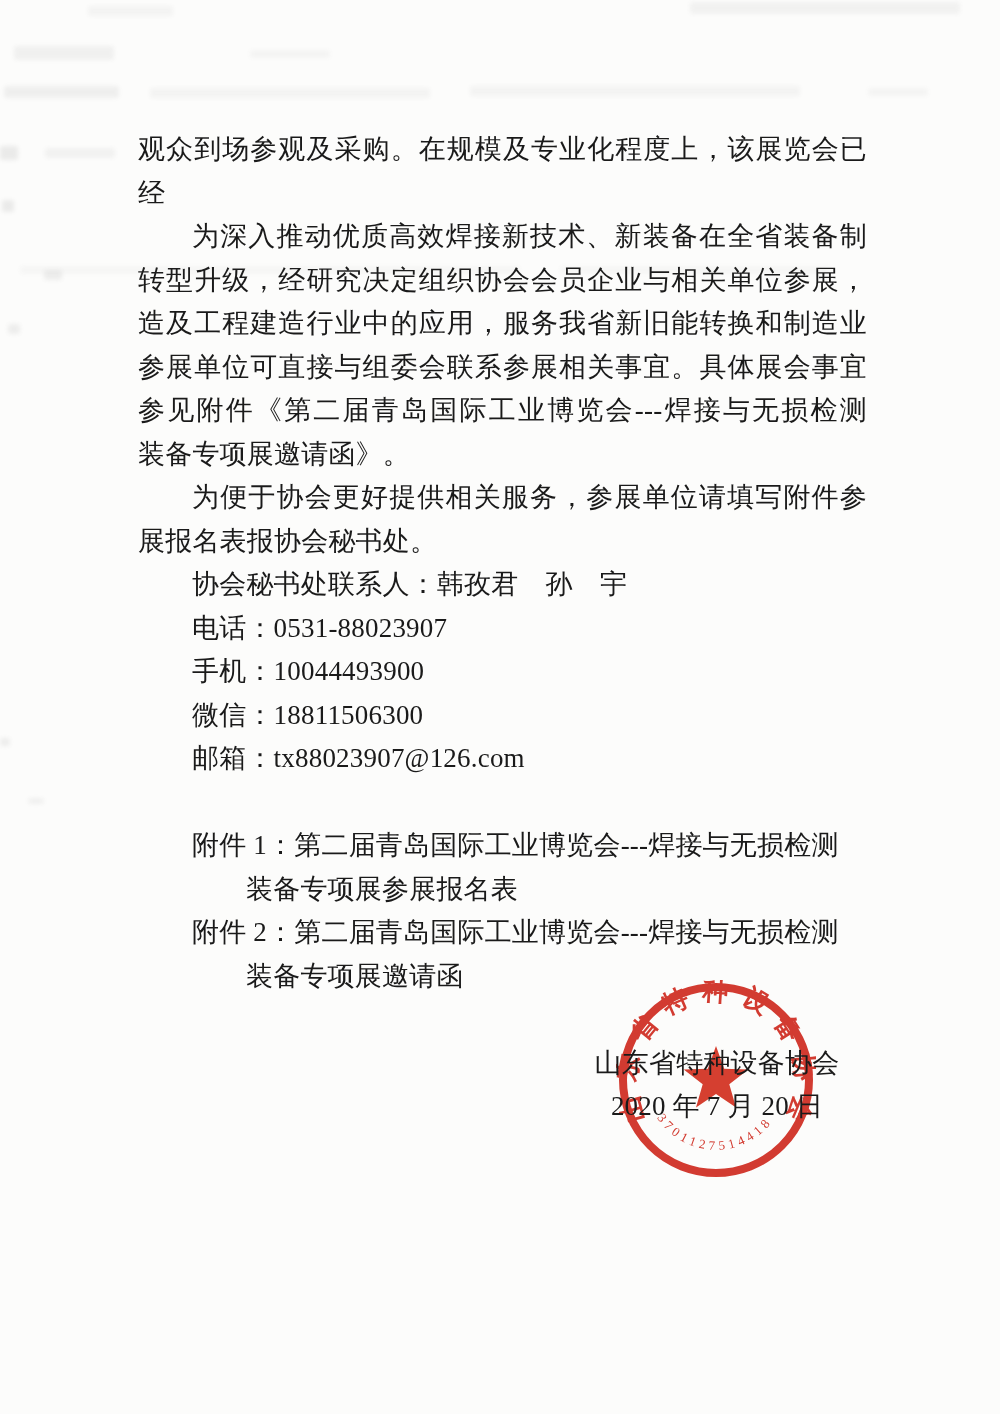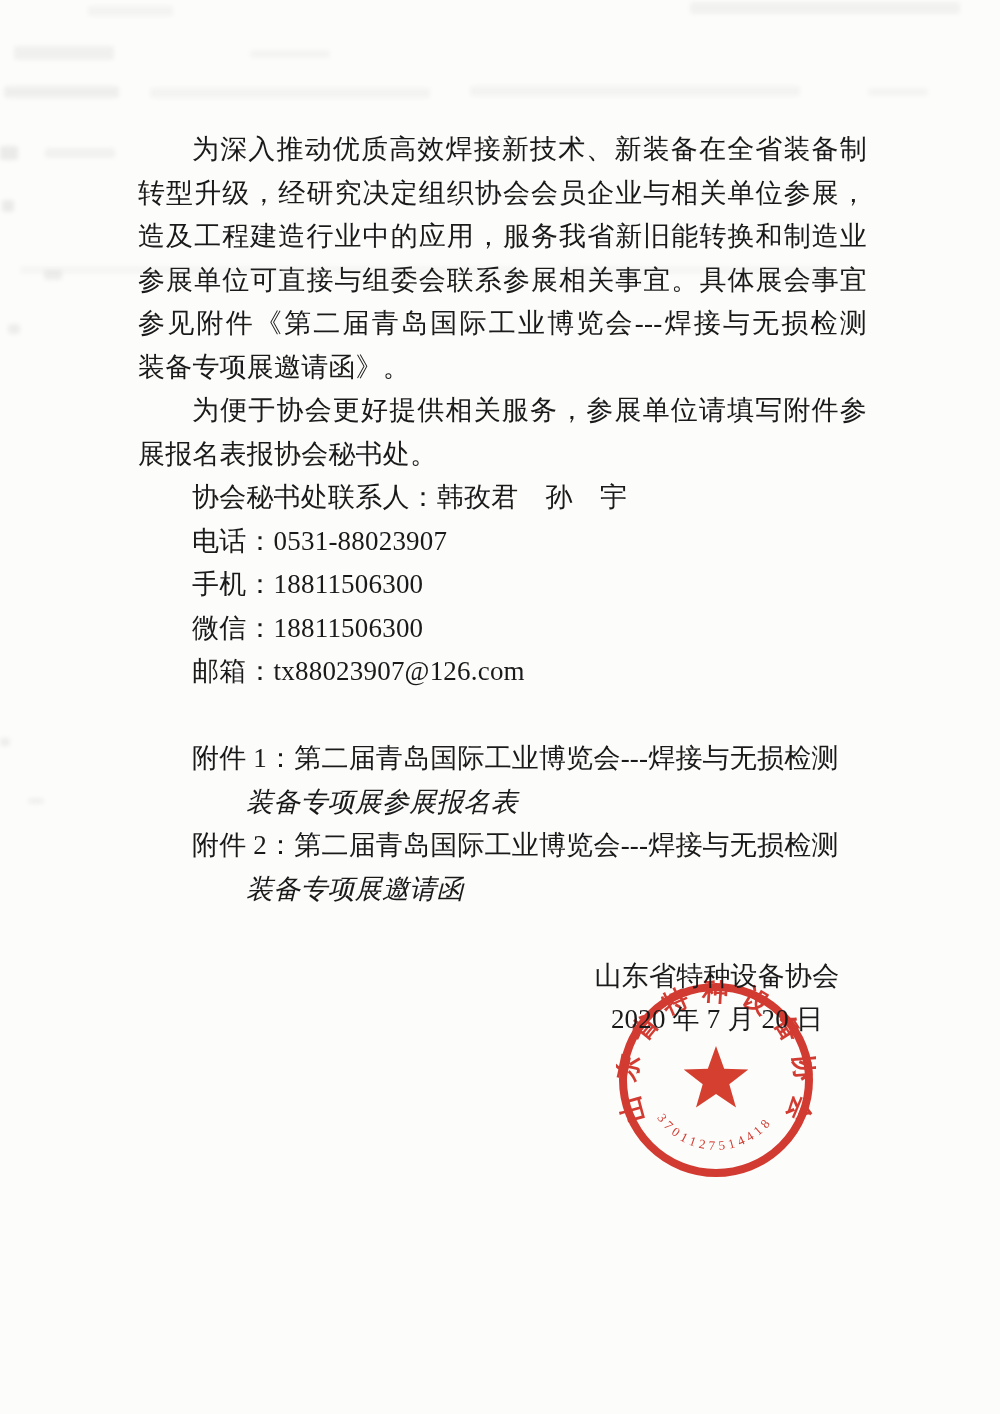--- a/index.html
+++ b/index.html
@@ -13,21 +13,21 @@
   .page{position:absolute;inset:0;}
   
   .textflow{
     position:absolute;left:138px;top:128px;width:729px;
     font-size:27px;line-height:43.5px;
     letter-spacing:0.2px;
     color:#1a1a1a;
   }
   .ln{min-height:43.5px;white-space:pre-wrap;}
   .ind2{text-indent:54px;}
-  .ind4{text-indent:108px;font-style:italic;}
+  .ind4{text-indent:108px;}
   .fill{text-align:justify;text-align-last:justify;}
   
   .sigblock{
     position:relative;z-index:3;
     margin-left:auto;width:300px;text-align:center;
   }
   
   .seal{
     position:absolute;left:616px;top:980px;z-index:2;
     opacity:.92;
@@ -85,31 +85,32 @@
     <text font-size="26" letter-spacing="12" font-weight="bold" fill="#cf2b20">
       <textPath href="#sealArcTop" startOffset="0">山东省特种设备协会</textPath>
     </text>
     <polygon points="0,-34 8.2,-11.3 32.3,-10.5 13.3,4.3 20,27.5 0,14 -20,27.5 -13.3,4.3 -32.3,-10.5 -8.2,-11.3" fill="#d2301f"></polygon>
     <text font-size="13" letter-spacing="4" fill="#cf2b20">
       <textPath href="#sealArcBot" startOffset="2">3701127514418</textPath>
     </text>
   </svg>
 
   <div class="textflow">
+    <div class="ln fill">观众到场参观及采购。在规模及专业化程度上，该展览会已经</div>
     <div class="ln ind2 fill">为深入推动优质高效焊接新技术、新装备在全省装备制</div>
     <div class="ln fill">转型升级，经研究决定组织协会会员企业与相关单位参展，</div>
     <div class="ln fill">造及工程建造行业中的应用，服务我省新旧能转换和制造业</div>
     <div class="ln fill">参展单位可直接与组委会联系参展相关事宜。具体展会事宜</div>
     <div class="ln fill">参见附件《第二届青岛国际工业博览会---焊接与无损检测</div>
     <div class="ln">装备专项展邀请函》。</div>
     <div class="ln ind2 fill">为便于协会更好提供相关服务，参展单位请填写附件参</div>
     <div class="ln">展报名表报协会秘书处。</div>
     <div class="ln ind2">协会秘书处联系人：韩孜君　孙　宇</div>
     <div class="ln ind2">电话：0531-88023907</div>
-    <div class="ln ind2">手机：18811506300</div>
+    <div class="ln ind2">手机：10044493900</div>
     <div class="ln ind2">微信：18811506300</div>
     <div class="ln ind2">邮箱：tx88023907@126.com</div>
     <div class="ln"></div>
     <div class="ln ind2">附件 1：第二届青岛国际工业博览会---焊接与无损检测</div>
     <div class="ln ind4">装备专项展参展报名表</div>
     <div class="ln ind2">附件 2：第二届青岛国际工业博览会---焊接与无损检测</div>
     <div class="ln ind4">装备专项展邀请函</div>
     <div class="ln"></div>
 
     <div class="sigblock">

